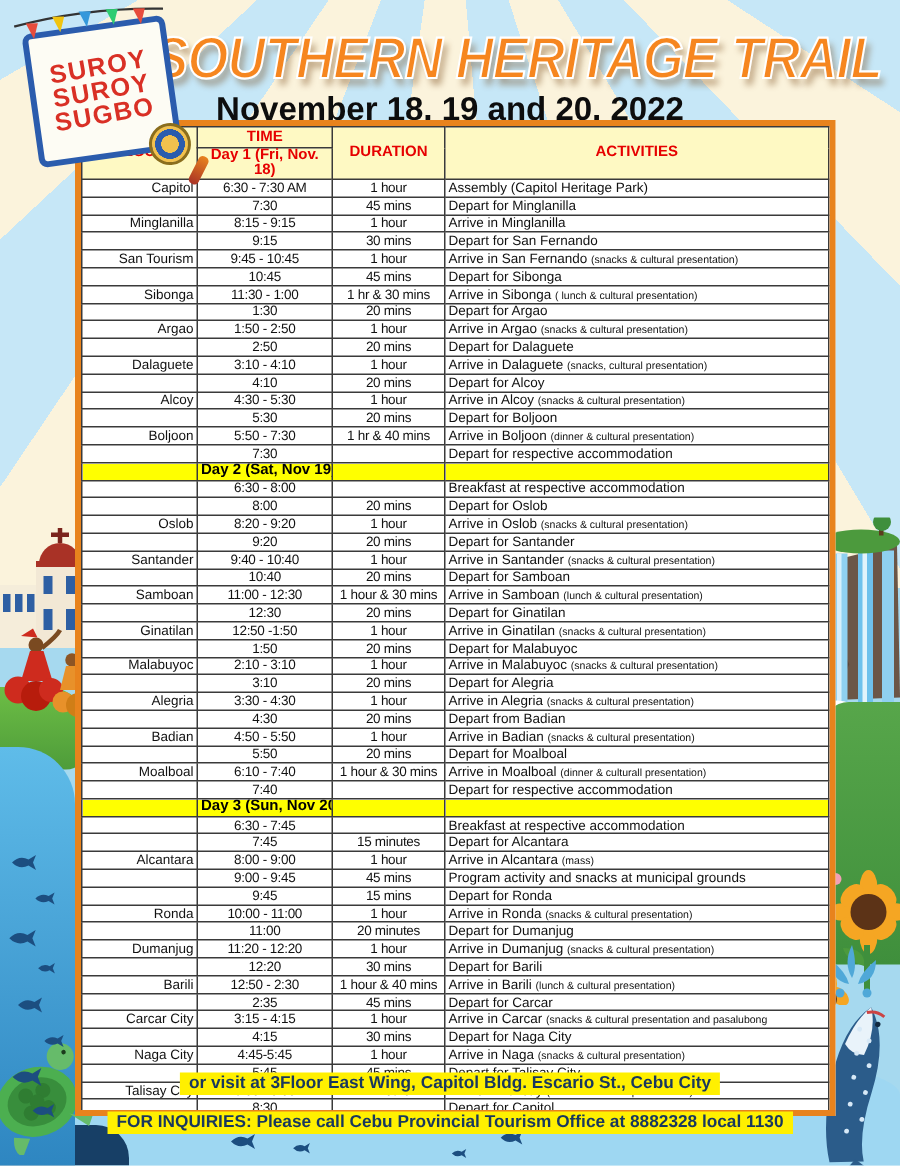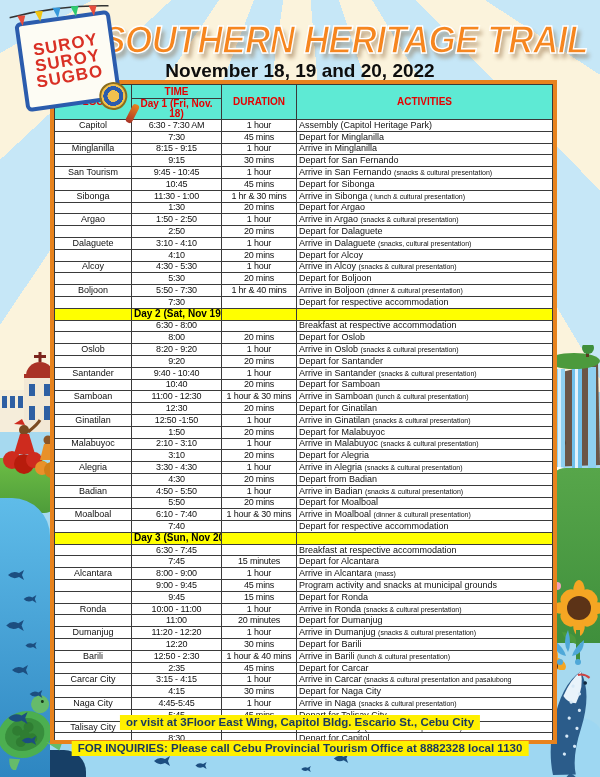--- a/index.html
+++ b/index.html
@@ -42,32 +42,32 @@
     border:2px solid #8A6D1D;}
   .logo-brush{position:absolute;right:-16px;bottom:-30px;width:7px;height:20px;
     background:linear-gradient(#E8831D,#A93226);border-radius:3px;transform:rotate(35deg);}
   
   .title{position:absolute;left:100px;top:20px;width:490px;text-align:center;
     font-size:35px;font-weight:bold;font-style:italic;color:#F6861F;
     letter-spacing:-.5px;white-space:nowrap;transform:scaleY(1.12);
     -webkit-text-stroke:1.3px #FFFFFF;
     text-shadow:3px 4px 4px rgba(110,60,10,.4);z-index:2;}
   .subtitle{position:absolute;left:0;top:60px;width:600px;text-align:center;
-    font-size:19px;font-weight:bold;color:#0D0D0D;z-index:2;}
+    font-size:22px;font-weight:bold;color:#0D0D0D;z-index:2;}
   
   .schedule{position:absolute;left:50px;top:80px;width:507px;height:664px;
     box-sizing:border-box;border:4px solid #E8831D;background:#fff;
     overflow:hidden;z-index:2;}
   table{border-collapse:collapse;table-layout:fixed;width:100%;}
   col.c1{width:77px}col.c2{width:90px}col.c3{width:75px}
-  thead th{background:#5eead4;color:#E60000;font-weight:bold;font-size:10px;
+  thead th{background:#fef9c3;color:#E60000;font-weight:bold;font-size:10px;
     text-align:center;border:1px solid #3A3A3A;height:13px;padding:0;line-height:1;}
   tbody td{border:1px solid #3A3A3A;font-size:9px;height:10.8px;line-height:1;
     padding:0 2px;white-space:nowrap;overflow:hidden;background:#fff;color:#111;}
-  .td-lgu{text-align:center;}
+  .td-lgu{text-align:right;}
   .td-time,.td-duration{text-align:center;letter-spacing:-.2px;padding:0;}
   .td-activity{text-align:left;}
   .note{font-size:7px;}
   .day-row td{background:#FFFF00;}
   .day-cell{font-weight:bold;color:#000;text-align:center;font-size:10px;}
   
   .footer-line{position:absolute;left:50%;transform:translateX(-50%);
     background:#FFF000;color:#18375E;font-weight:bold;font-size:11.5px;
     line-height:15px;padding:0 6px;white-space:nowrap;z-index:5;}
   .footer1{top:741px;}

